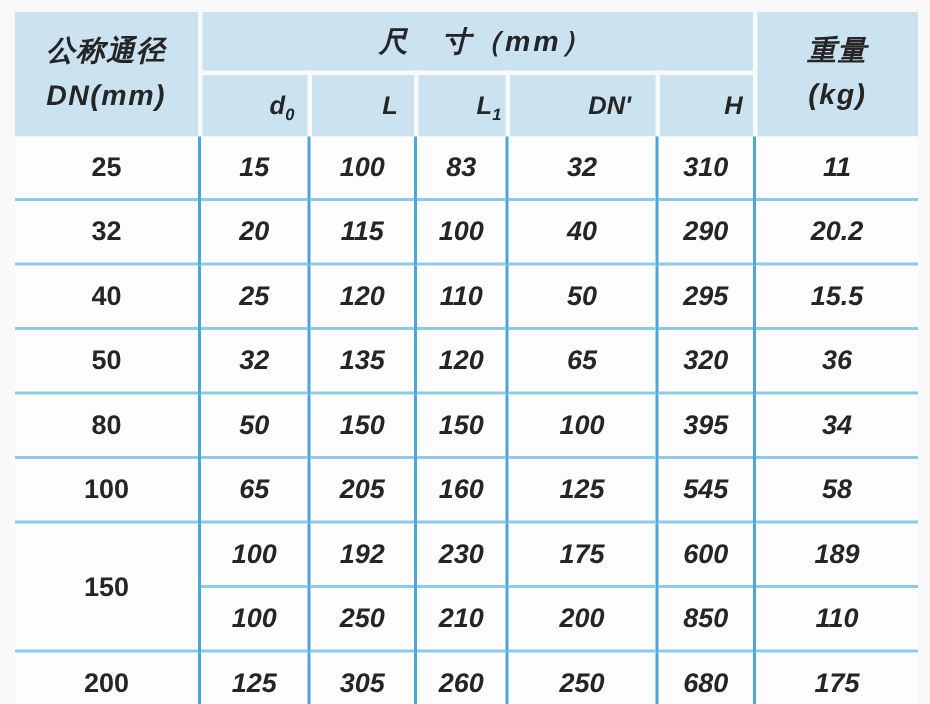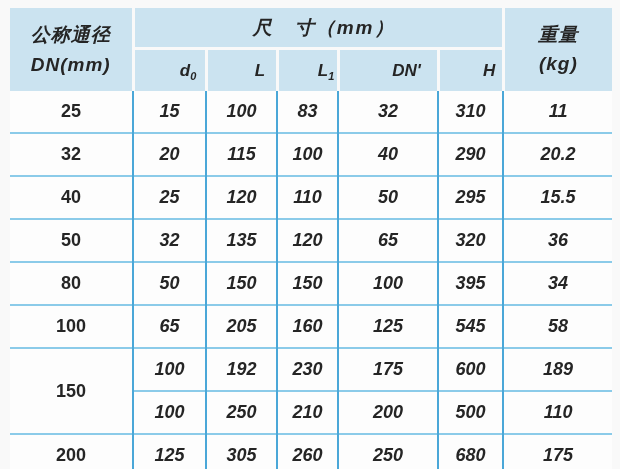--- a/index.html
+++ b/index.html
@@ -162,21 +162,21 @@
       <td class="sep">230</td>
       <td class="sep">175</td>
       <td class="sep">600</td>
       <td class="sep">189</td>
     </tr>
     <tr>
       <td class="sep">100</td>
       <td class="sep">250</td>
       <td class="sep">210</td>
       <td class="sep">200</td>
-      <td class="sep">500</td>
+      <td class="sep">850</td>
       <td class="sep">110</td>
     </tr>
     <tr>
       <td class="c0">200</td>
       <td class="sep">125</td>
       <td class="sep">305</td>
       <td class="sep">260</td>
       <td class="sep">250</td>
       <td class="sep">680</td>
       <td class="sep">175</td>

